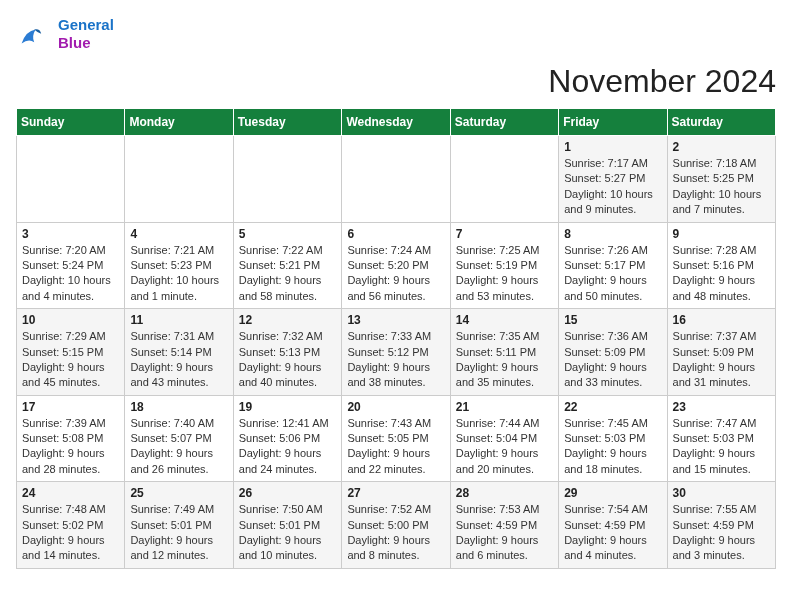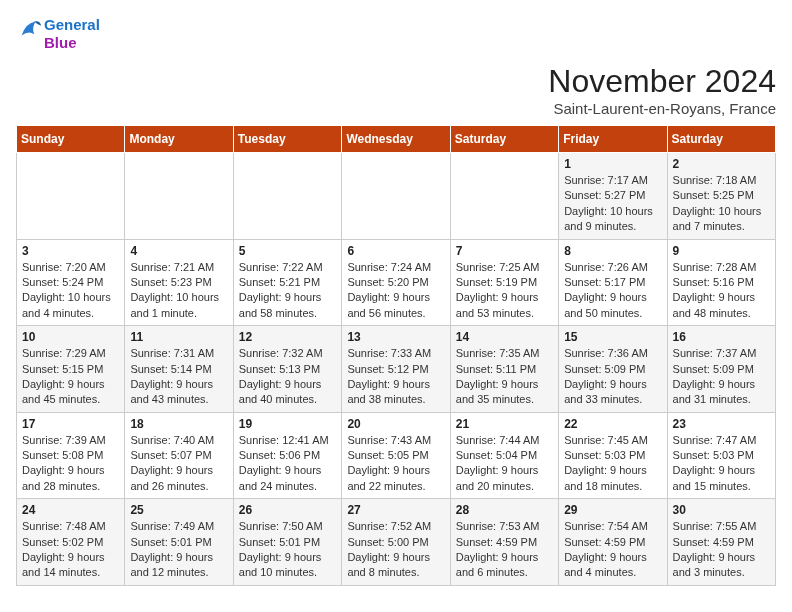--- a/index.html
+++ b/index.html
@@ -11,22 +11,22 @@
       padding: 16px;
     }
     .header {
       display: flex;
       align-items: flex-start;
       justify-content: space-between;
       margin-bottom: 8px;
     }
     .logo {
       display: flex;
-      align-items: flex-start;
-      gap: 0;
+      align-items: flex-end;
+      gap: 14px;
     }
     .logo-text {
       font-size: 15px;
       font-weight: bold;
       line-height: 1.2;
     }
     .logo-text span {
       color: #1a73c8;
     }
     .logo-bird {
@@ -46,21 +46,21 @@
       font-size: 15px;
       font-weight: normal;
       color: #444;
     }
     .calendar {
       width: 100%;
       border-collapse: collapse;
       font-size: 11px;
     }
     .calendar thead tr th {
-      background: #c2410c;
+      background: #15803d;
       color: #fff;
       padding: 6px 4px;
       text-align: left;
       font-size: 12px;
       font-weight: bold;
       border: 1px solid #fff;
     }
     .calendar tbody tr td {
       border: 1px solid #ccc;
       vertical-align: top;
@@ -100,21 +100,20 @@
       <path d="M8 28 Q14 10 28 8 Q22 18 26 26 Q18 20 8 28Z" fill="#2b7cd3"></path>
       <path d="M26 8 Q34 6 36 14 Q30 12 26 8Z" fill="#1a5fa0"></path>
     </svg>
     <div class="logo-text">
       <span>General</span><br>
       <span style="color:#a21caf">Blue</span>
     </div>
   </div>
   <div class="title-block">
     <h1>November 2024</h1>
-    <h2>Saint-Laurent-en-Royans, France</h2>
   </div>
 </div>
 
 <table class="calendar">
   <thead>
     <tr>
     <th>Sunday</th>
         <th>Monday</th>
         <th>Tuesday</th>
         <th>Wednesday</th>

